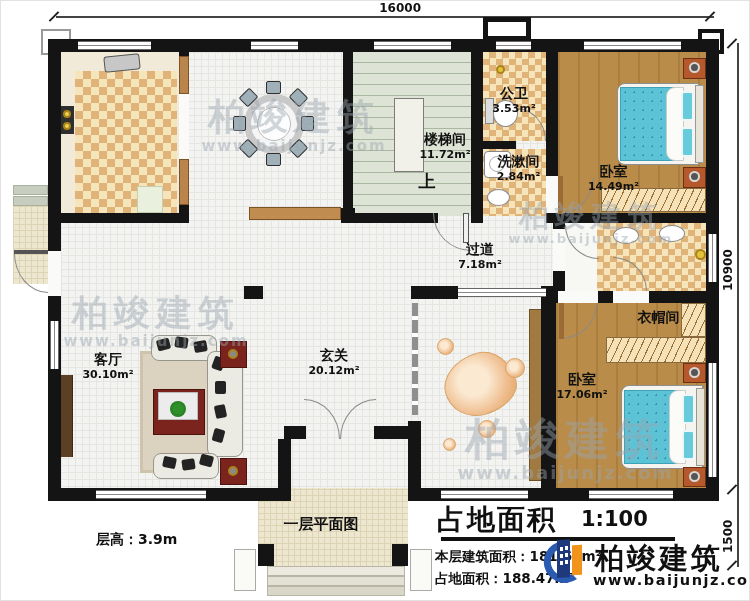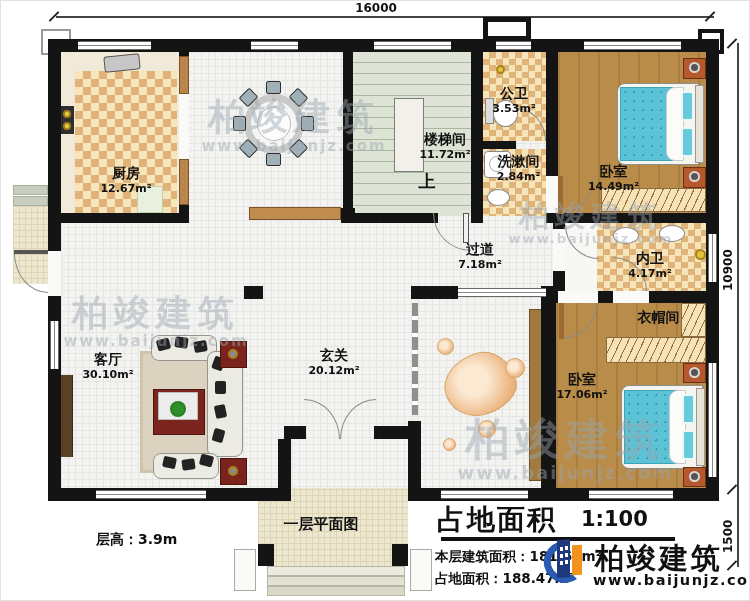--- a/index.html
+++ b/index.html
@@ -37,21 +37,21 @@
   .sheet{position:absolute;background:#fbfbf8;border:1px solid #ccc;border-radius:9px 0 0 9px;}
   .pillow{position:absolute;background:#67cbdc;border:2px solid #eef7f8;border-radius:3px;}
   .nightstand{position:absolute;background:#b5592c;border:1px solid #6e3015;}
   .nightstand i{display:block;margin:3px auto 0;width:11px;height:11px;border:2px solid #d8d8d8;border-radius:50%;background:#555;}
   .ellipse{position:absolute;background:#fff;border:1.5px solid #8a8a8a;border-radius:50%;}
   .goldc{position:absolute;border:2px solid #a9831a;background:#e2c23a;border-radius:50%;}
   .rock{position:absolute;border-radius:50%;background:radial-gradient(circle at 42% 42%,#fbe9d2 0 28%,#eebb8a 65%,#de9d5e 100%);border:1px solid #d8a468;}
   .wm{position:absolute;color:#9aa5b0;opacity:.45;font-weight:bold;text-align:center;pointer-events:none;line-height:1.1;}
   .wm .big{letter-spacing:6px;white-space:nowrap;}
   .wm .url{letter-spacing:2px;white-space:nowrap;}
-  .dimlabel{position:absolute;color:#111;font-weight:bold;font-size:12px;text-align:center;}
+  .dimlabel{position:absolute;color:#111;font-weight:bold;font-size:12px;text-align:right;}
   .dimlabel-v{position:absolute;color:#111;font-weight:bold;font-size:12px;writing-mode:vertical-rl;transform:rotate(180deg);}
   .tick{position:absolute;width:2px;height:13px;background:#222;transform:rotate(45deg);}
   .tb-text{position:absolute;color:#101010;font-weight:bold;}
 </style>
 </head>
 <body>
 
 <div class="plan">
 
   <div class="abs" style="left:55px;top:15px;width:658px;height:0;border-top:2px solid #444;"></div>
@@ -247,46 +247,38 @@
   <div class="opening" style="left:552px;top:228px;width:12px;height:42px;"></div>
   <div class="arc" style="left:564px;top:224px;width:34px;height:34px;border-left:1.6px solid #8a8a8a;border-bottom:1.6px solid #8a8a8a;border-bottom-left-radius:100%;"></div>
 
   <div class="opening" style="left:557px;top:290px;width:40px;height:12px;"></div>
   <div class="arc" style="left:560px;top:302px;width:36px;height:36px;border-bottom:1.6px solid #8a8a8a;border-right:1.6px solid #8a8a8a;border-bottom-right-radius:100%;"></div>
   <div class="abs" style="left:558px;top:302px;width:5px;height:36px;background:#9c6b33;"></div>
 
   <div class="opening" style="left:612px;top:290px;width:36px;height:12px;"></div>
   <div class="arc" style="left:612px;top:256px;width:34px;height:34px;border-top:1.6px solid #8a8a8a;border-right:1.6px solid #8a8a8a;border-top-right-radius:100%;"></div>
 
-  <div class="label" style="left:85px;top:164px;width:80px;">
-    <div class="nm">厨房</div>
-    <div class="ar">12.67m²</div>
-  </div>
   <div class="label" style="left:398px;top:130px;width:92px;">
     <div class="nm">楼梯间</div>
     <div class="ar">11.72m²</div>
   </div>
   <div class="label" style="left:414px;top:170px;width:24px;font-size:17px;">
     <span>上</span>
   </div>
   <div class="label" style="left:484px;top:84px;width:58px;">
     <div class="nm">公卫</div>
     <div class="ar">3.53m²</div>
   </div>
   <div class="label" style="left:480px;top:152px;width:75px;">
     <div class="nm">洗漱间</div>
     <div class="ar">2.84m²</div>
   </div>
   <div class="label" style="left:570px;top:162px;width:85px;">
     <div class="nm">卧室</div>
     <div class="ar">14.49m²</div>
-  </div>
-  <div class="label" style="left:618px;top:249px;width:62px;">
-    <div class="nm">内卫</div>
-    <div class="ar">4.17m²</div>
   </div>
   <div class="label" style="left:615px;top:308px;width:85px;">
     <div class="nm">衣帽间</div>
   </div>
   <div class="label" style="left:540px;top:370px;width:82px;">
     <div class="nm">卧室</div>
     <div class="ar">17.06m²</div>
   </div>
   <div class="label" style="left:440px;top:240px;width:78px;">
     <div class="nm">过道</div>

